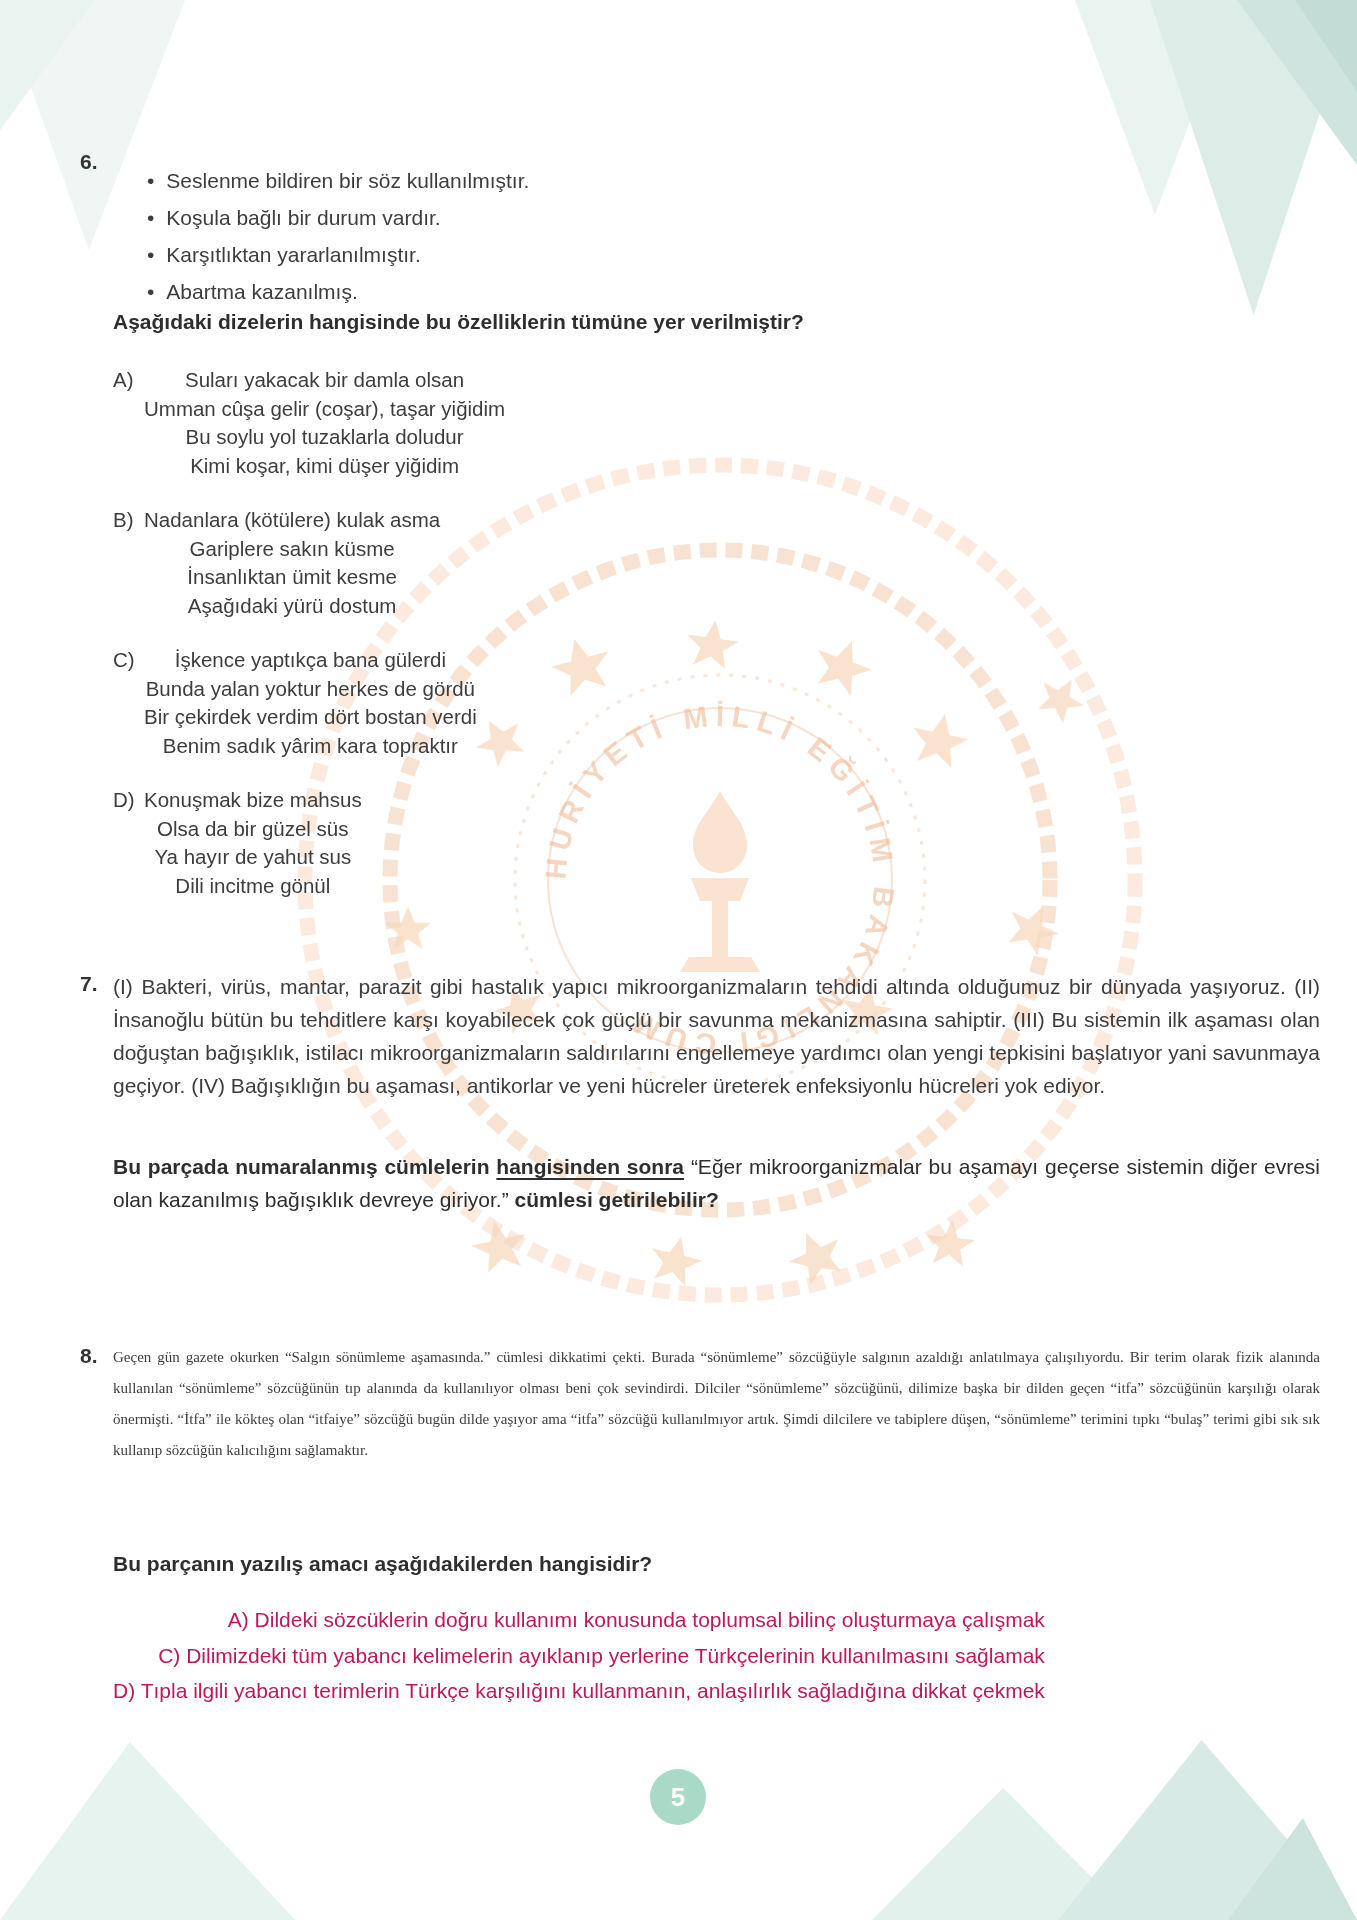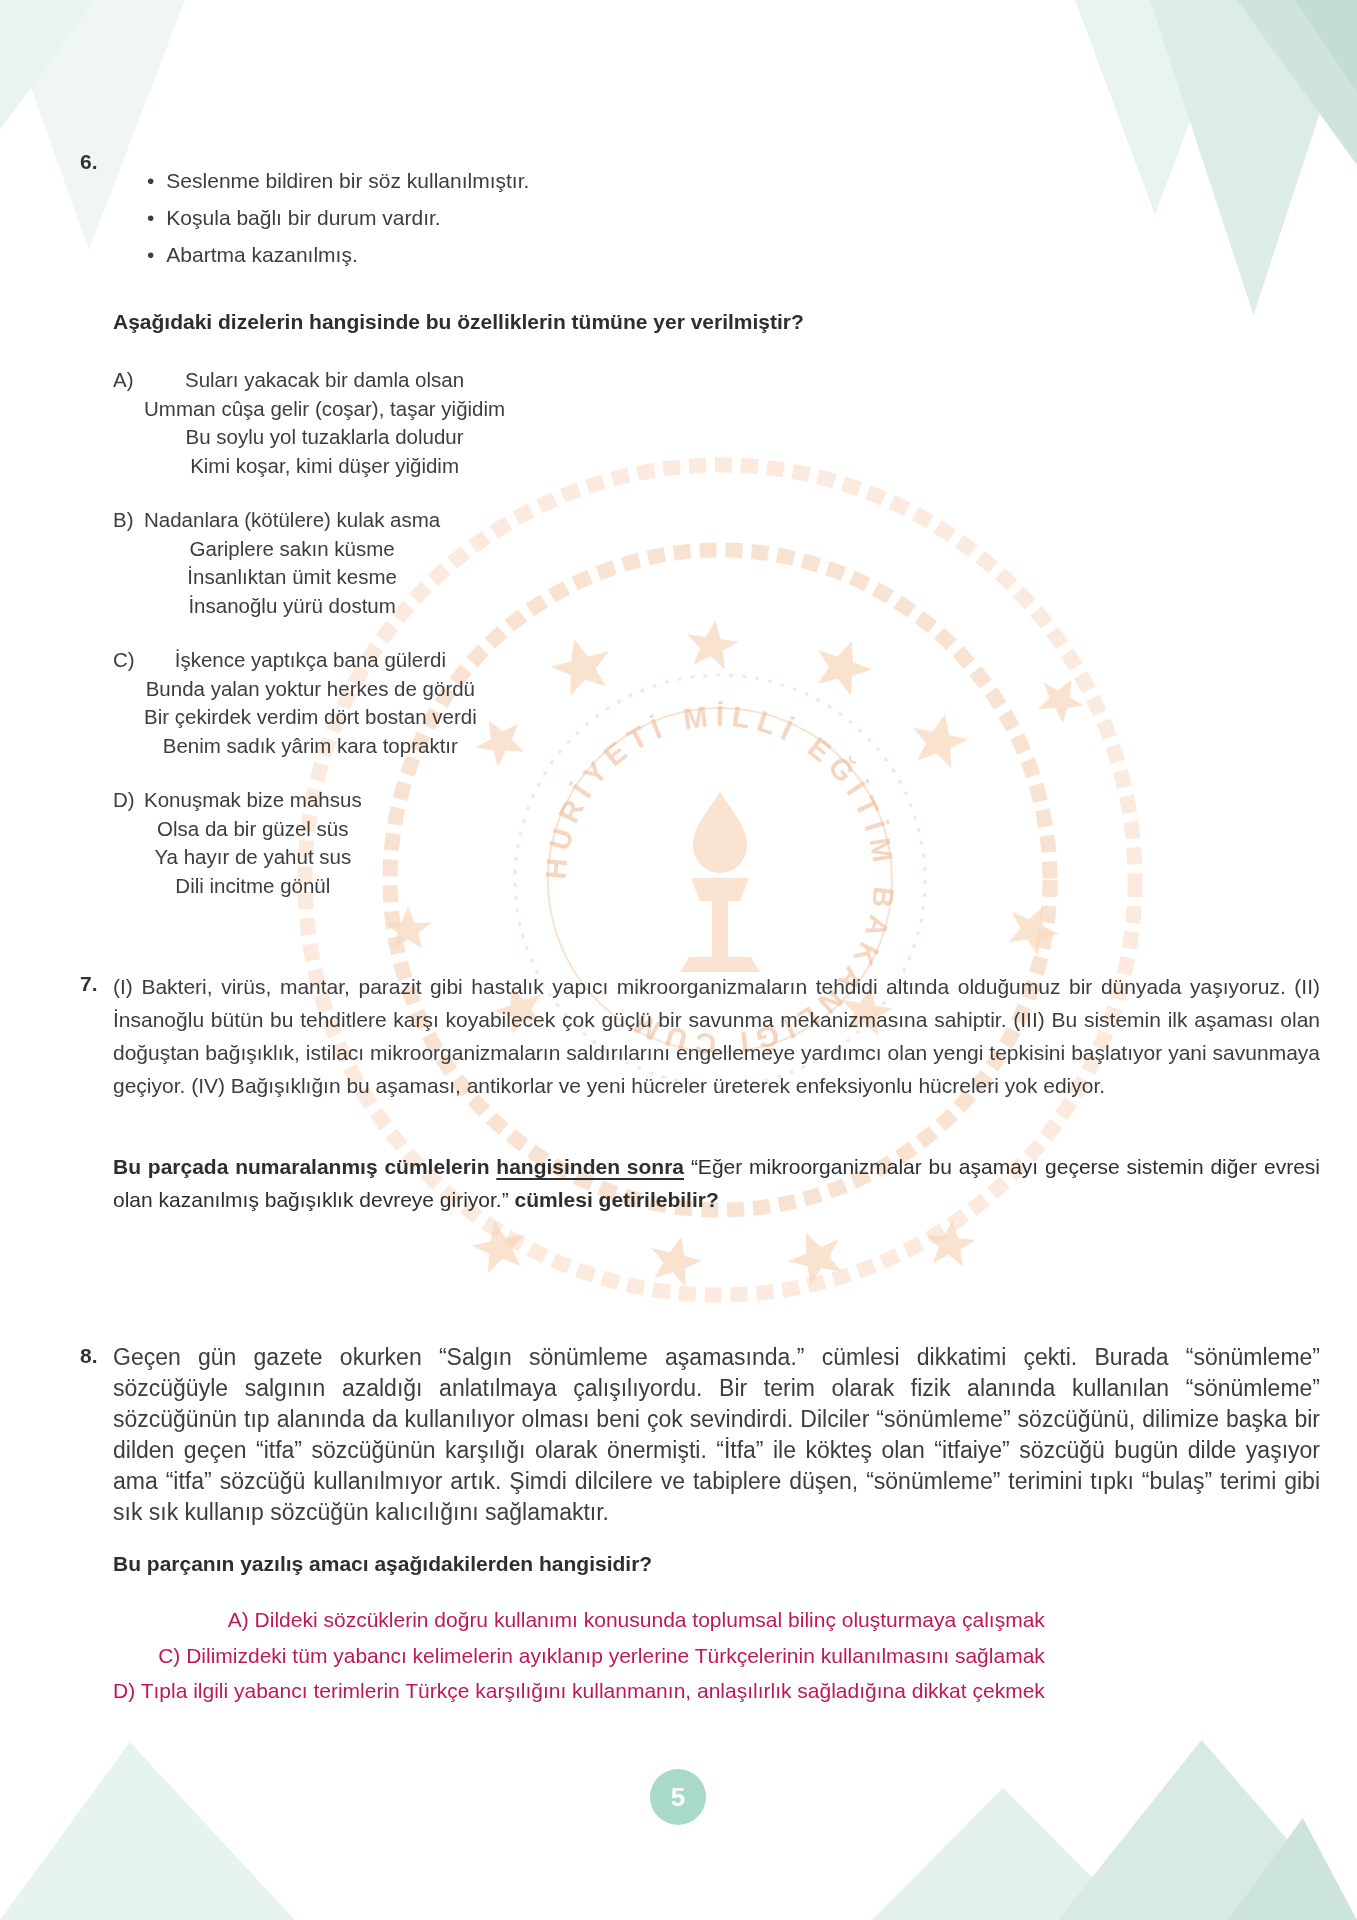--- a/index.html
+++ b/index.html
@@ -27,21 +27,21 @@
   .qnum{position:absolute;font-weight:bold;font-size:21px;color:#333;}
   .bullets{position:absolute;left:135px;top:150px;list-style:none;margin:12px;padding:0;}
   .bullets li{font-size:21px;line-height:37px;color:#3d3d3d;}
   .bullets li .dot{margin-right:12px;color:#3d3d3d;}
   .stem{position:absolute;font-weight:bold;font-size:21px;color:#2e2e2e;}
   .poem{position:absolute;left:113px;font-size:20.5px;line-height:28.5px;color:#3d3d3d;}
   .poem .plabel{position:absolute;left:0;top:0;}
   .poem .plines{margin-left:31px;text-align:center;}
   .para{position:absolute;left:113px;width:1207px;text-align:justify;color:#3d3d3d;}
   .para7{top:970px;font-size:21px;line-height:33px;}
-  .para8{top:1342px;font-size:23px;line-height:31px;}
+  .para8{top:1342px;font-size:15px;line-height:31px;font-family:Liberation Serif, serif;}
   .stem7{position:absolute;left:113px;top:1150px;width:1207px;font-size:21px;line-height:33px;text-align:justify;color:#2e2e2e;}
   .stem7 .b{font-weight:bold;}
   .stem7 .u{font-weight:bold;text-decoration:underline;text-underline-offset:4px;}
   .stem7 .q{font-weight:normal;}
   .optrow span{position:absolute;top:1238px;font-size:21px;color:#3d3d3d;}
   .o1{left:113px;} .o2{left:390px;} .o3{left:673px;} .o4{left:947px;}
   .opts8{position:absolute;left:113px;top:1602px;list-style:none;margin:0;padding:0;}
   .opts8 li{font-size:21px;line-height:35.5px;color:#be185d;white-space:nowrap;text-align:right;}
   .pagenum{
     position:absolute;left:650px;top:1769px;width:56px;height:56px;border-radius:50%;
@@ -100,40 +100,41 @@
       <use href="#star" transform="translate(950,1245) rotate(6) scale(0.95)"></use>
       <use href="#star" transform="translate(1060,700) rotate(30) scale(0.9)"></use>
     </g>
   </g>
 </svg>
 
 <div class="qnum" style="left:80px;top:150px;">6.</div>
 <ul class="bullets">
   <li><span class="dot">•</span><span>Seslenme bildiren bir söz kullanılmıştır.</span></li>
   <li><span class="dot">•</span><span>Koşula bağlı bir durum vardır.</span></li>
+  <li><span class="dot">•</span><span>Karşıtlıktan yararlanılmıştır.</span></li>
   <li><span class="dot">•</span><span>Abartma kazanılmış.</span></li>
 </ul>
 <div class="stem" style="left:113px;top:310px;">Aşağıdaki dizelerin hangisinde bu özelliklerin tümüne yer verilmiştir?</div>
 
 <div class="poem" style="top:366px;">
   <span class="plabel">A)</span>
   <div class="plines">
     <div>Suları yakacak bir damla olsan</div>
     <div>Umman cûşa gelir (coşar), taşar yiğidim</div>
     <div>Bu soylu yol tuzaklarla doludur</div>
     <div>Kimi koşar, kimi düşer yiğidim</div>
   </div>
 </div>
 <div class="poem" style="top:506px;">
   <span class="plabel">B)</span>
   <div class="plines">
     <div>Nadanlara (kötülere) kulak asma</div>
     <div>Gariplere sakın küsme</div>
     <div>İnsanlıktan ümit kesme</div>
-    <div>İnsanoğlu yürü dostum</div>
+    <div>Aşağıdaki yürü dostum</div>
   </div>
 </div>
 <div class="poem" style="top:646px;">
   <span class="plabel">C)</span>
   <div class="plines">
     <div>İşkence yaptıkça bana gülerdi</div>
     <div>Bunda yalan yoktur herkes de gördü</div>
     <div>Bir çekirdek verdim dört bostan verdi</div>
     <div>Benim sadık yârim kara topraktır</div>
   </div>

